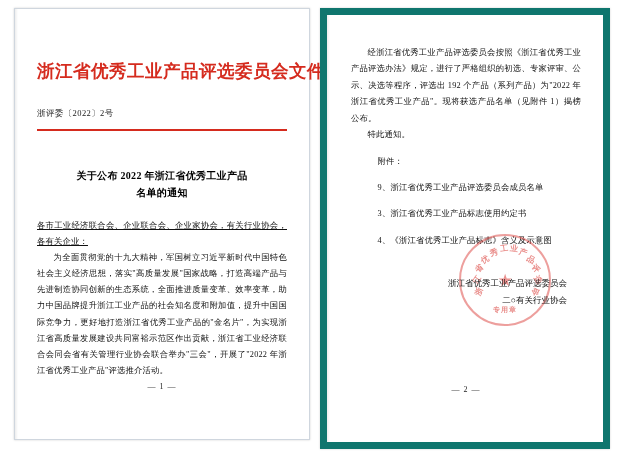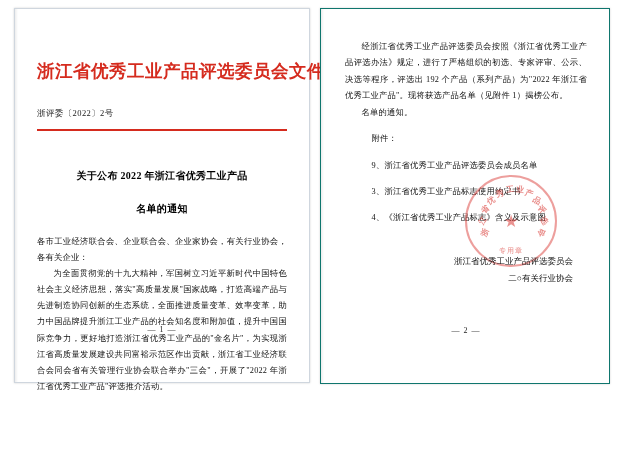--- a/index.html
+++ b/index.html
@@ -22,30 +22,30 @@
   
   .doc {
     position: absolute;
     background: #ffffff;
     box-sizing: border-box;
   }
   .doc-left {
     left: 14px;
     top: 8px;
     width: 296px;
-    height: 375px;
+    height: 432px;
     border: 1px solid #cfd6de;
     box-shadow: 0 0 2px rgba(0,0,0,0.18);
   }
   .doc-right {
     left: 320px;
     top: 8px;
     width: 290px;
-    height: 376px;
-    border: 1px solid #0f766e;
+    height: 441px;
+    border: 7px solid #0f766e;
     box-shadow: 0 0 2px rgba(0,0,0,0.18);
   }
   .inner-left {
     position: absolute;
     left: 22px;
     top: 26px;
     right: 22px;
     bottom: 30px;
   }
   .inner-right {
@@ -96,20 +96,21 @@
     text-align: justify;
     margin-top: 16px;
     letter-spacing: 0.2px;
   }
   .body-text p {
     margin: 0 0 0 0;
     text-indent: 2em;
   }
   .body-text p.noindent {
     text-indent: 0;
+    text-decoration: underline;
   }
   .right-body {
     font-size: 8.3px;
     color: #111;
     line-height: 1.98;
     text-align: justify;
     letter-spacing: 0.2px;
     margin-top: 4px;
   }
   .right-body p {
@@ -178,21 +179,21 @@
     white-space: nowrap;
     transform-origin: center;
   }
   .seal .seal-bottom {
     position: absolute;
     bottom: 9px;
     left: 0; right: 0;
     text-align: center;
     color: rgba(214,40,35,0.75);
     font-size: 7px;
-    font-weight: normal;
+    font-weight: bold;
     letter-spacing: 1px;
   }
   .shadow-edge-l, .shadow-edge-r {
     position: absolute;
     top: 0; bottom: 0;
     width: 3px;
     background: linear-gradient(to right, rgba(0,0,0,0.07), rgba(0,0,0,0));
   }
 </style>
 </head>
@@ -204,38 +205,38 @@
     <div class="shadow-edge-l"></div>
     <div class="inner-left">
 
       <div class="red-title">浙江省优秀工业产品评选委员会文件</div>
 
       <div class="doc-number">浙评委〔2022〕2号</div>
 
       <div class="red-rule"></div>
 
       <div class="doc-heading">关于公布 2022 年浙江省优秀工业产品</div>
-      <div class="doc-heading" style="margin-top:16px;">名单的通知</div>
+      <div class="doc-heading" style="margin-top:0;">名单的通知</div>
 
       <div class="body-text">
         <p class="noindent">各市工业经济联合会、企业联合会、企业家协会，有关行业协会，各有关企业：</p>
         <p>为全面贯彻党的十九大精神，军国树立习近平新时代中国特色社会主义经济思想，落实"高质量发展"国家战略，打造高端产品与先进制造协同创新的生态系统，全面推进质量变革、效率变革，助力中国品牌提升浙江工业产品的社会知名度和附加值，提升中国国际竞争力，更好地打造浙江省优秀工业产品的"金名片"，为实现浙江省高质量发展建设共同富裕示范区作出贡献，浙江省工业经济联合会同会省有关管理行业协会联合举办"三会"，开展了"2022 年浙江省优秀工业产品"评选推介活动。</p>
       </div>
 
       <div class="page-num">— 1 —</div>
     </div>
   </div>
 
   <div class="doc doc-right">
     <div class="shadow-edge-r"></div>
     <div class="inner-right">
 
       <div class="right-body">
         <p>经浙江省优秀工业产品评选委员会按照《浙江省优秀工业产品评选办法》规定，进行了严格组织的初选、专家评审、公示、决选等程序，评选出 192 个产品（系列产品）为"2022 年浙江省优秀工业产品"。现将获选产品名单（见附件 1）揭榜公布。</p>
-        <p>名单的通知。</p>
+        <p>特此通知。</p>
       </div>
 
       <div class="right-body list-block">
         <p>附件：</p>
         <p>9、浙江省优秀工业产品评选委员会成员名单</p>
         <p>3、浙江省优秀工业产品标志使用约定书</p>
         <p>4、《浙江省优秀工业产品标志》含义及示意图</p>
       </div>
 
       <div class="seal">

